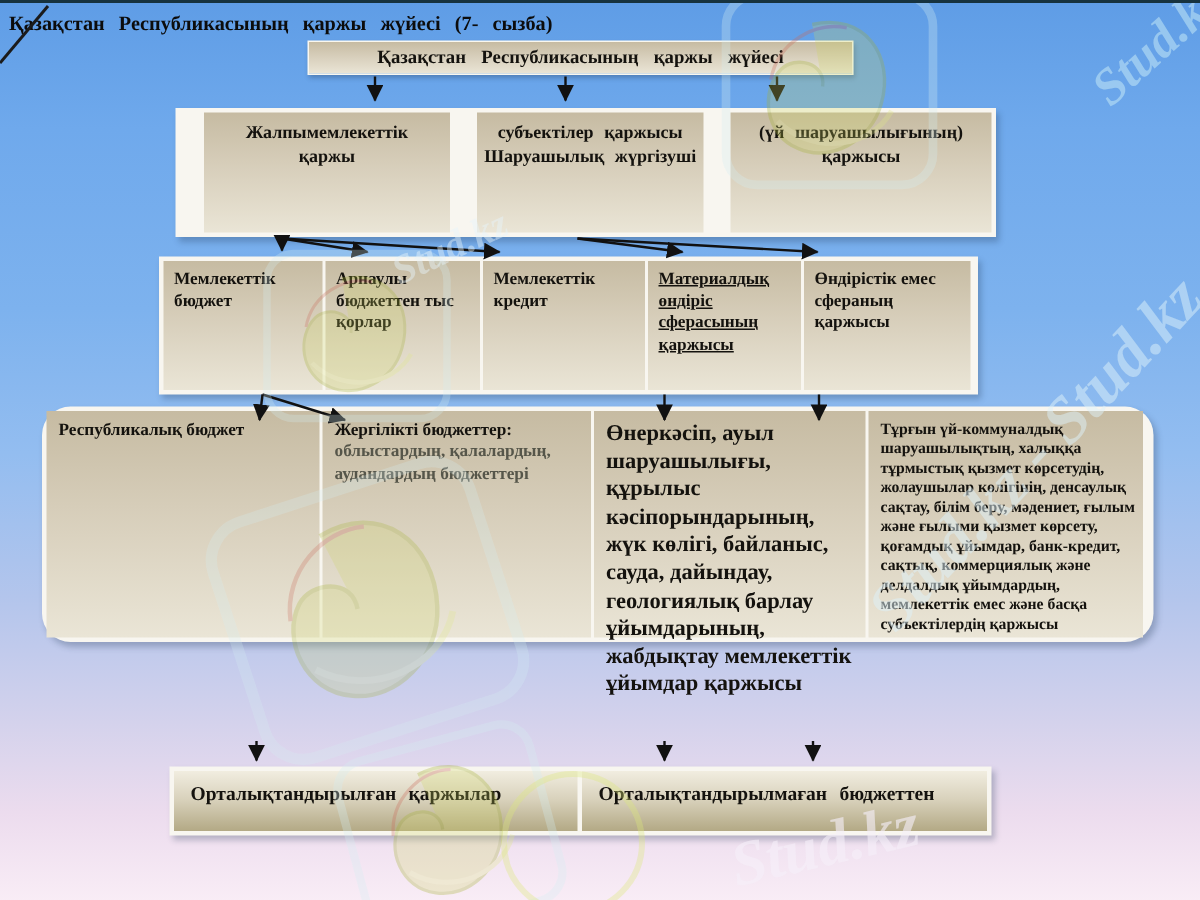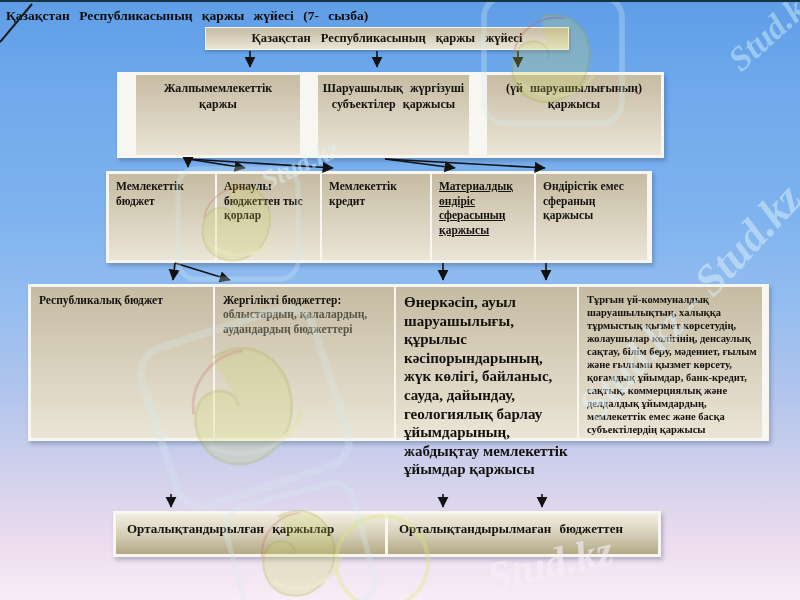--- a/index.html
+++ b/index.html
@@ -56,22 +56,22 @@
   <div class="root-box node">
     <span>Қазақстан  Республикасының  қаржы  жүйесі</span>
   </div>
 
   <div class="panel" style="left:117px; top:70px; width:547px; height:86px;">
     <div class="node ctr" style="width:180px;">
       <div>Жалпымемлекеттік</div>
       <div>қаржы</div>
     </div>
     <div class="node ctr" style="width:166px;">
+      <div>субъектілер  қаржысы</div>
       <div>Шаруашылық  жүргізуші</div>
-      <div>субъектілер  қаржысы</div>
     </div>
     <div class="node ctr" style="width:191px;">
       <div>(үй  шаруашылығының)</div>
       <div>қаржысы</div>
     </div>
   </div>
 
   <div class="panel" style="left:106px; top:169px; width:546px; height:92px;">
     <div class="node lft" style="width:106px;">
       <span>Мемлекеттік бюджет</span>
@@ -83,21 +83,21 @@
       <span>Мемлекеттік кредит</span>
     </div>
     <div class="node lft" style="width:102px;text-decoration:underline;">
       <span>Материалдық өндіріс сферасының қаржысы</span>
     </div>
     <div class="node lft" style="width:111px;">
       <span>Өндірістік емес сфераның қаржысы</span>
     </div>
   </div>
 
-  <div class="panel" style="left:28px; top:282px; width:741px; height:157px;">
+  <div class="panel" style="left:28px; top:269px; width:741px; height:157px;border-radius:19px;">
     <div class="node lft4" style="width:182px; font-size:11.5px;">
       <span>Республикалық  бюджет</span>
     </div>
     <div class="node lft4" style="width:179px; font-size:11.5px;">
       <span>Жергілікті  бюджеттер:</span><br>
       <span class="sub-gray">облыстардың,  қалалардың, аудандардың  бюджеттері</span>
     </div>
     <div class="node lft4" style="width:181px;">
       <span>Өнеркәсіп,  ауыл шаруашылығы, құрылыс кәсіпорындарының, жүк көлігі, байланыс, сауда, дайындау, геологиялық барлау ұйымдарының, жабдықтау мемлекеттік ұйымдар қаржысы</span>
     </div>

